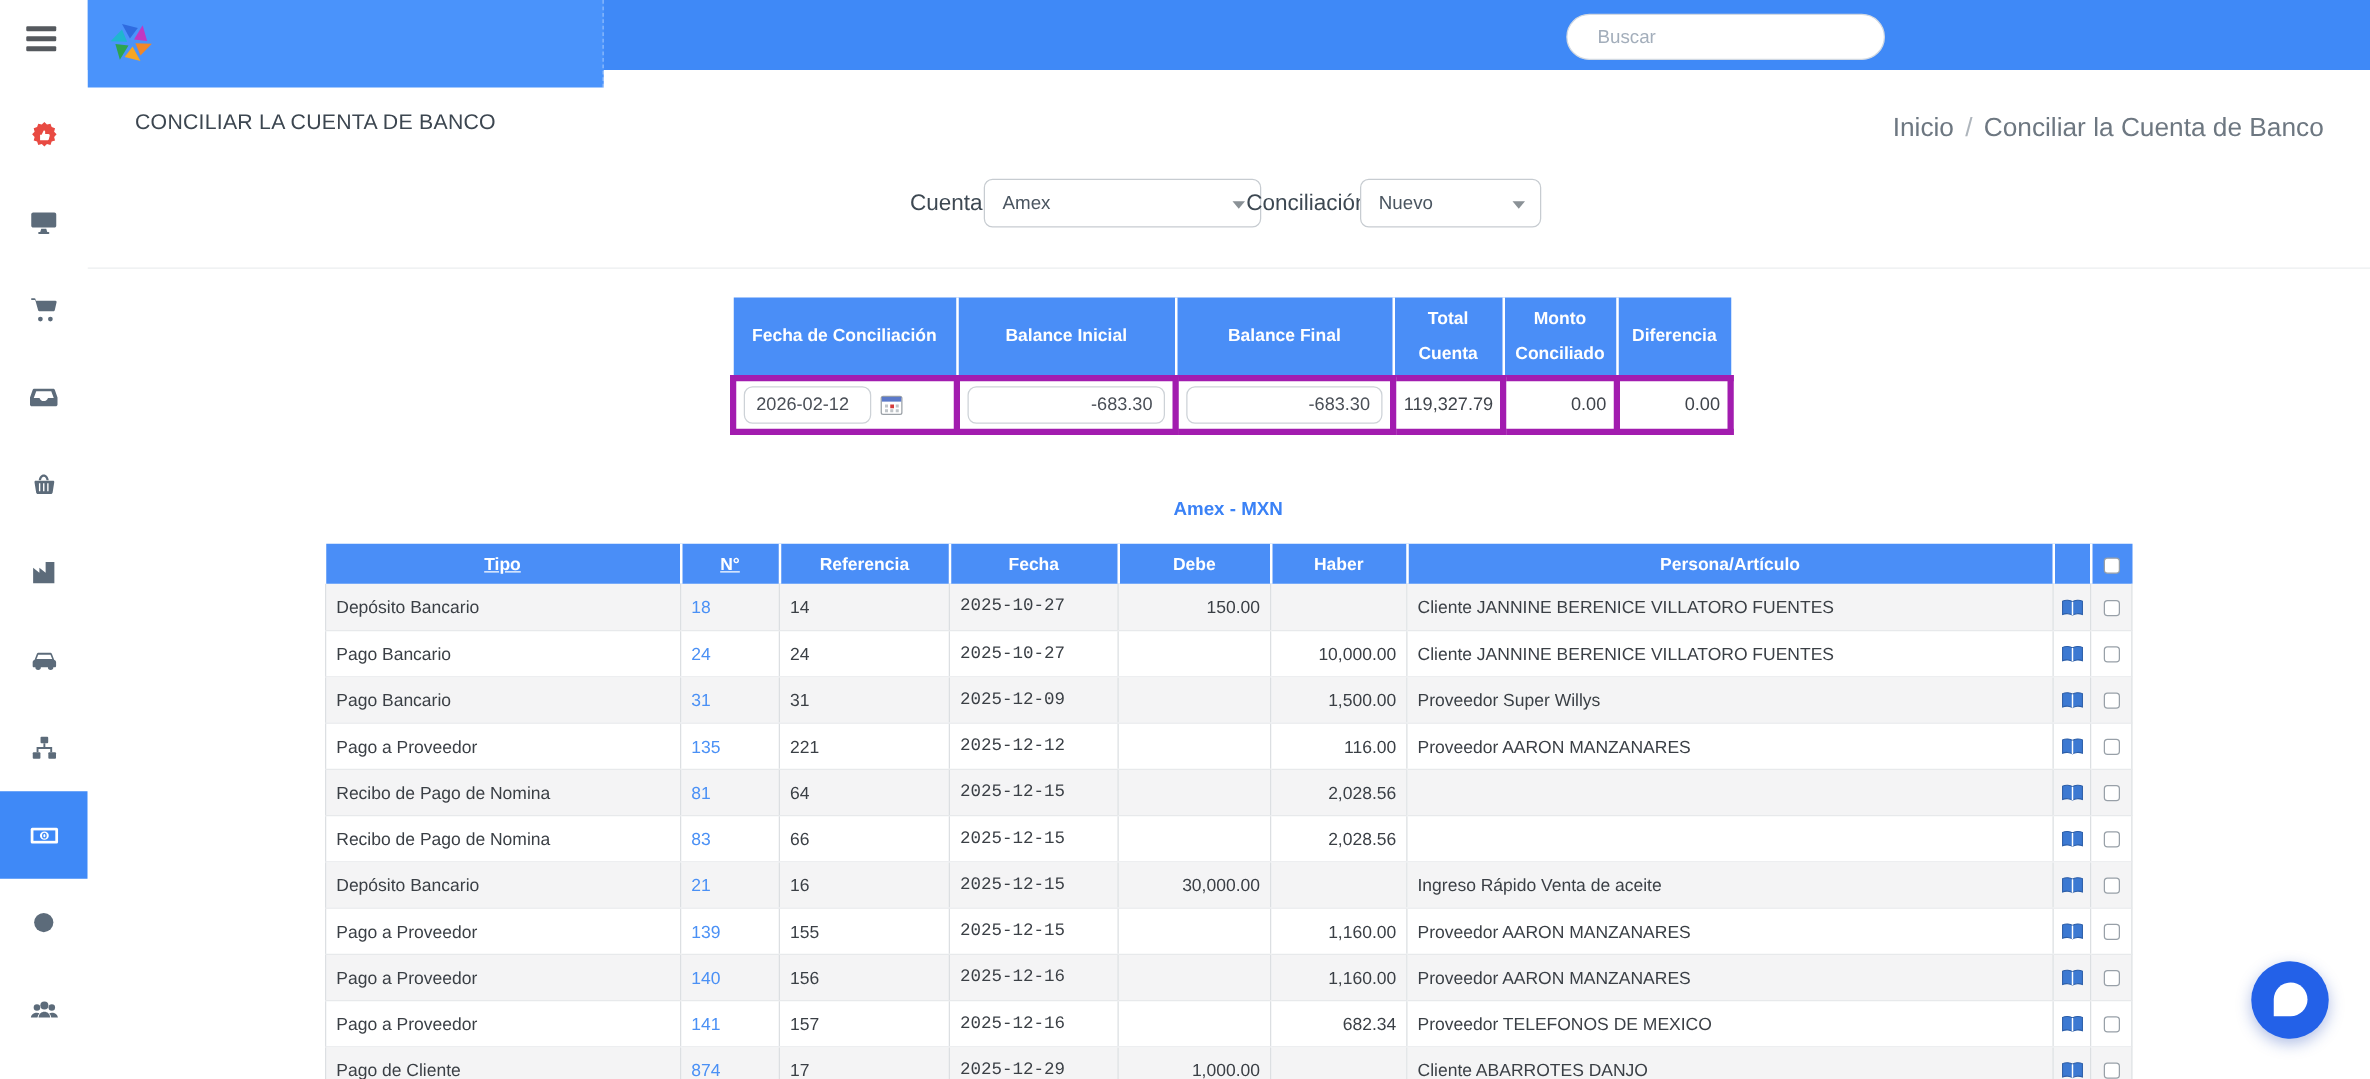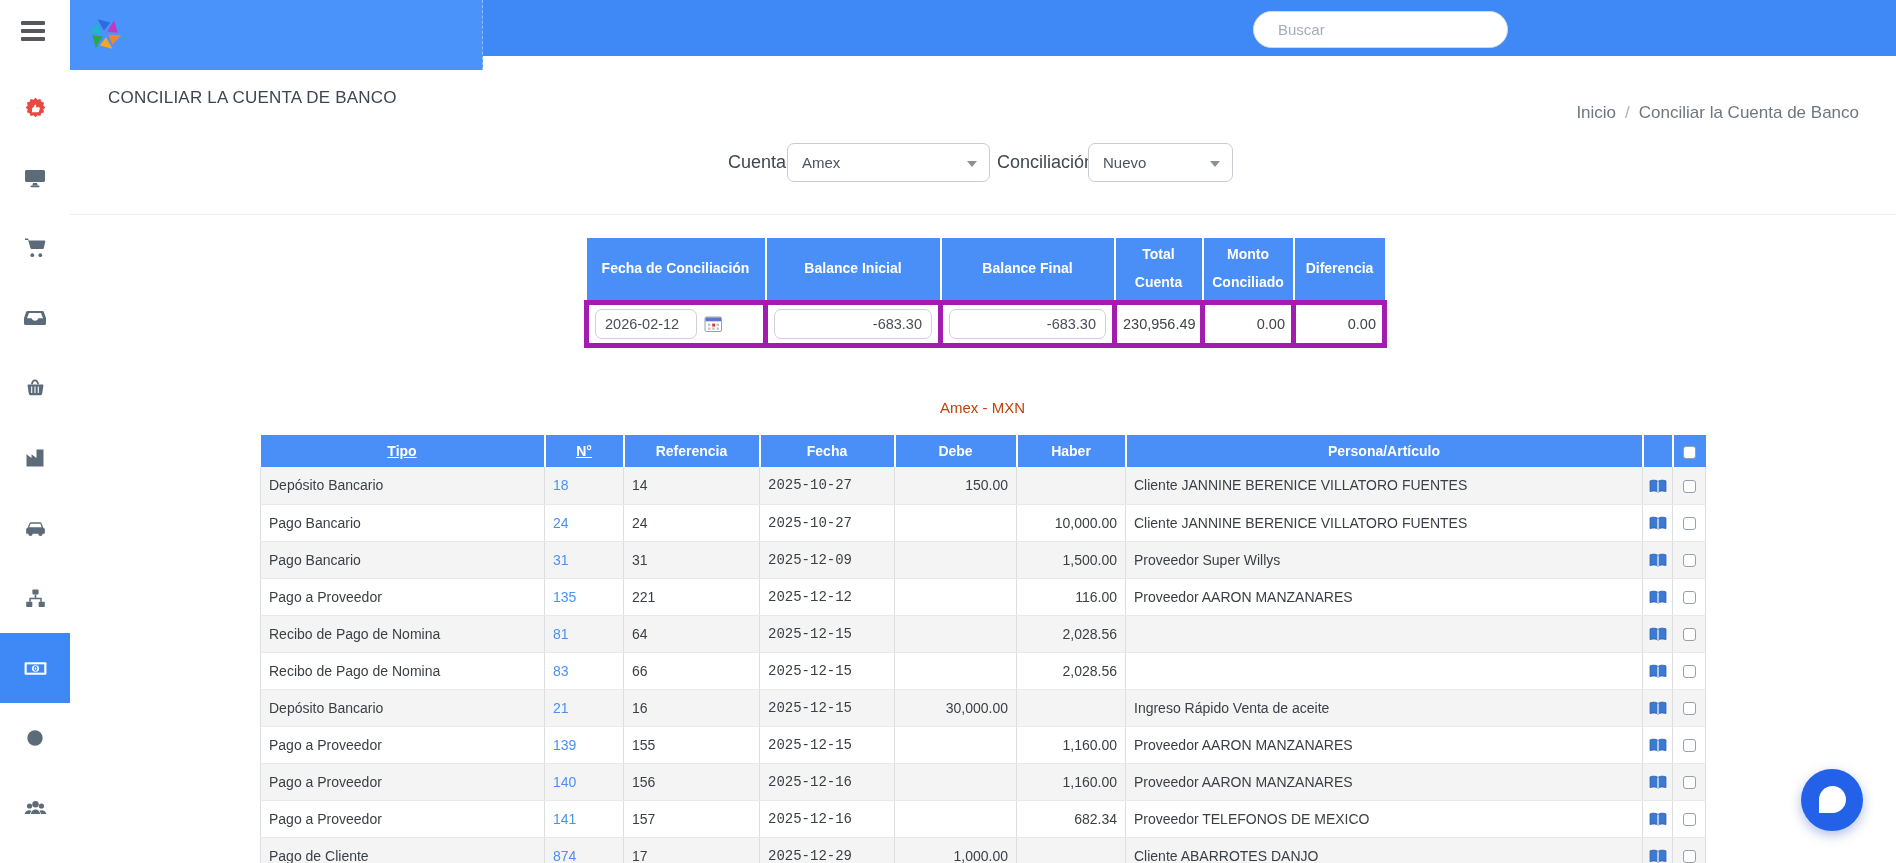--- a/index.html
+++ b/index.html
@@ -26,48 +26,48 @@
   .logo { position:absolute; left:16px; top:14px; }
   .search-input { position:absolute; left:1183px; top:11px; width:255px; height:37px; border-radius:19px;
     border:1px solid #d2d9e2; background:#fff; padding:0 16px 0 24px; font-size:15px; color:#333;
     outline:none; font-family:inherit; }
   .search-input::placeholder { color:#a3aebb; }
   .quick-access { position:absolute; left:1457px; top:0; height:70px; line-height:70px;
     color:#fff; font-size:15.5px; cursor:pointer; }
   
   .page-title { position:absolute; left:108px; top:88px; font-size:17px; font-weight:500;
     color:var(--text-dark); letter-spacing:.2px; }
-  .breadcrumb { position:absolute; right:37px; top:103px; font-size:17px; color:var(--text-muted); }
+  .breadcrumb { position:absolute; right:37px; top:91px; font-size:21px; color:var(--text-muted); }
   .breadcrumb .sep { margin:0 9px; color:#aeb5bc; }
   .breadcrumb .crumb-home { cursor:pointer; }
   
   .filters { position:absolute; left:0; top:143px; width:1896px; height:39px; }
   .filter-label { position:absolute; height:39px; line-height:39px; font-size:18px; color:#3d4852; }
   .lbl-account { left:728px; } .lbl-recon { left:997px; }
   .dropdown { position:absolute; height:39px; border:1px solid #c7ccd1; border-radius:7px; background:#fff;
     font-size:15px; color:#4a5560; display:flex; align-items:center; padding:0 26px 0 14px; cursor:pointer; }
-  .dd-account { left:787px; width:203px; } .dd-recon { left:1088px; width:145px; }
+  .dd-account { left:787px; width:222px; } .dd-recon { left:1088px; width:145px; }
   .caret { position:absolute; right:12px; top:17px; width:0; height:0;
     border-left:5px solid transparent; border-right:5px solid transparent; border-top:6px solid #8a9196; }
   .divider { position:absolute; left:70px; right:0; top:214px; border-top:1px solid #eceef0; }
   
   .summary { position:absolute; left:584px; top:238px; width:798px; border-collapse:collapse; table-layout:fixed; }
   .summary th { background:var(--table-header); color:#fff; font-size:14px; font-weight:bold;
     height:64px; line-height:1.95; text-align:center; padding:0 4px; border-left:2px solid #fff; }
   .summary th:first-child { border-left:none; }
   .summary td { border:5px solid #a21caf; height:43px; font-size:14.5px; color:#3f444b;
     padding:0 6px; text-align:right; background:#fff; }
   .sum-input { height:30px; border:1px solid #cdd2d7; border-radius:7px; font-size:14.5px; color:#4a4f57;
     padding:0 9px; width:100%; text-align:right; font-family:inherit; outline:none; background:#fff; }
   .date-wrap { display:flex; align-items:center; gap:7px; }
   .date-input { width:102px; text-align:left; }
   .cal-btn { cursor:pointer; display:inline-flex; }
   
   .amex-title { position:absolute; left:260px; top:399px; width:1445px; text-align:center;
-    font-size:15px; font-weight:normal; color:#c2410c; }
+    font-size:15px; font-weight:bold; color:#3b82f6; }
   .txs { position:absolute; left:260px; top:425px; width:1445px; border-collapse:collapse; table-layout:fixed;margin-top:10px; }
   .txs th { background:var(--table-header); color:#fff; font-size:14px; font-weight:bold; height:32px;
     text-align:center; padding:0 4px; border-left:2px solid #fff; }
   .txs th:first-child { border-left:none; }
   .sort-link { text-decoration:underline; cursor:pointer; }
   .txs td { height:37px; font-size:14px; color:#3a3f45; border-left:1px solid #dcdfe2;
     border-bottom:1px solid #e7e9eb; padding:0 8px; overflow:hidden; white-space:nowrap; }
   .txs tr td:last-child { border-right:1px solid #dcdfe2; }
   .txs tbody tr:nth-child(odd) td { background:#f4f4f5; }
   .txs tbody tr:nth-child(even) td { background:#fff; }
@@ -244,21 +244,21 @@
                   <rect x="4" y="12.4" width="2.4" height="2.4"></rect>
                   <rect x="8.2" y="12.4" width="2.4" height="2.4"></rect>
                   <rect x="12.6" y="12.4" width="2.4" height="2.4"></rect>
                 </g>
               </svg>
             </span>
     </span>
         </td>
     <td><input class="sum-input" value="-683.30" style=""></td>
     <td><input class="sum-input" value="-683.30" style=""></td>
-    <td>230,956.49</td>
+    <td>119,327.79</td>
     <td>0.00</td>
     <td>0.00</td>
   </tr>
     </tbody>
 </table>
 
 <div class="amex-title">Amex - MXN</div>
 <table class="txs">
   <colgroup>
       <col style="width:284px">

